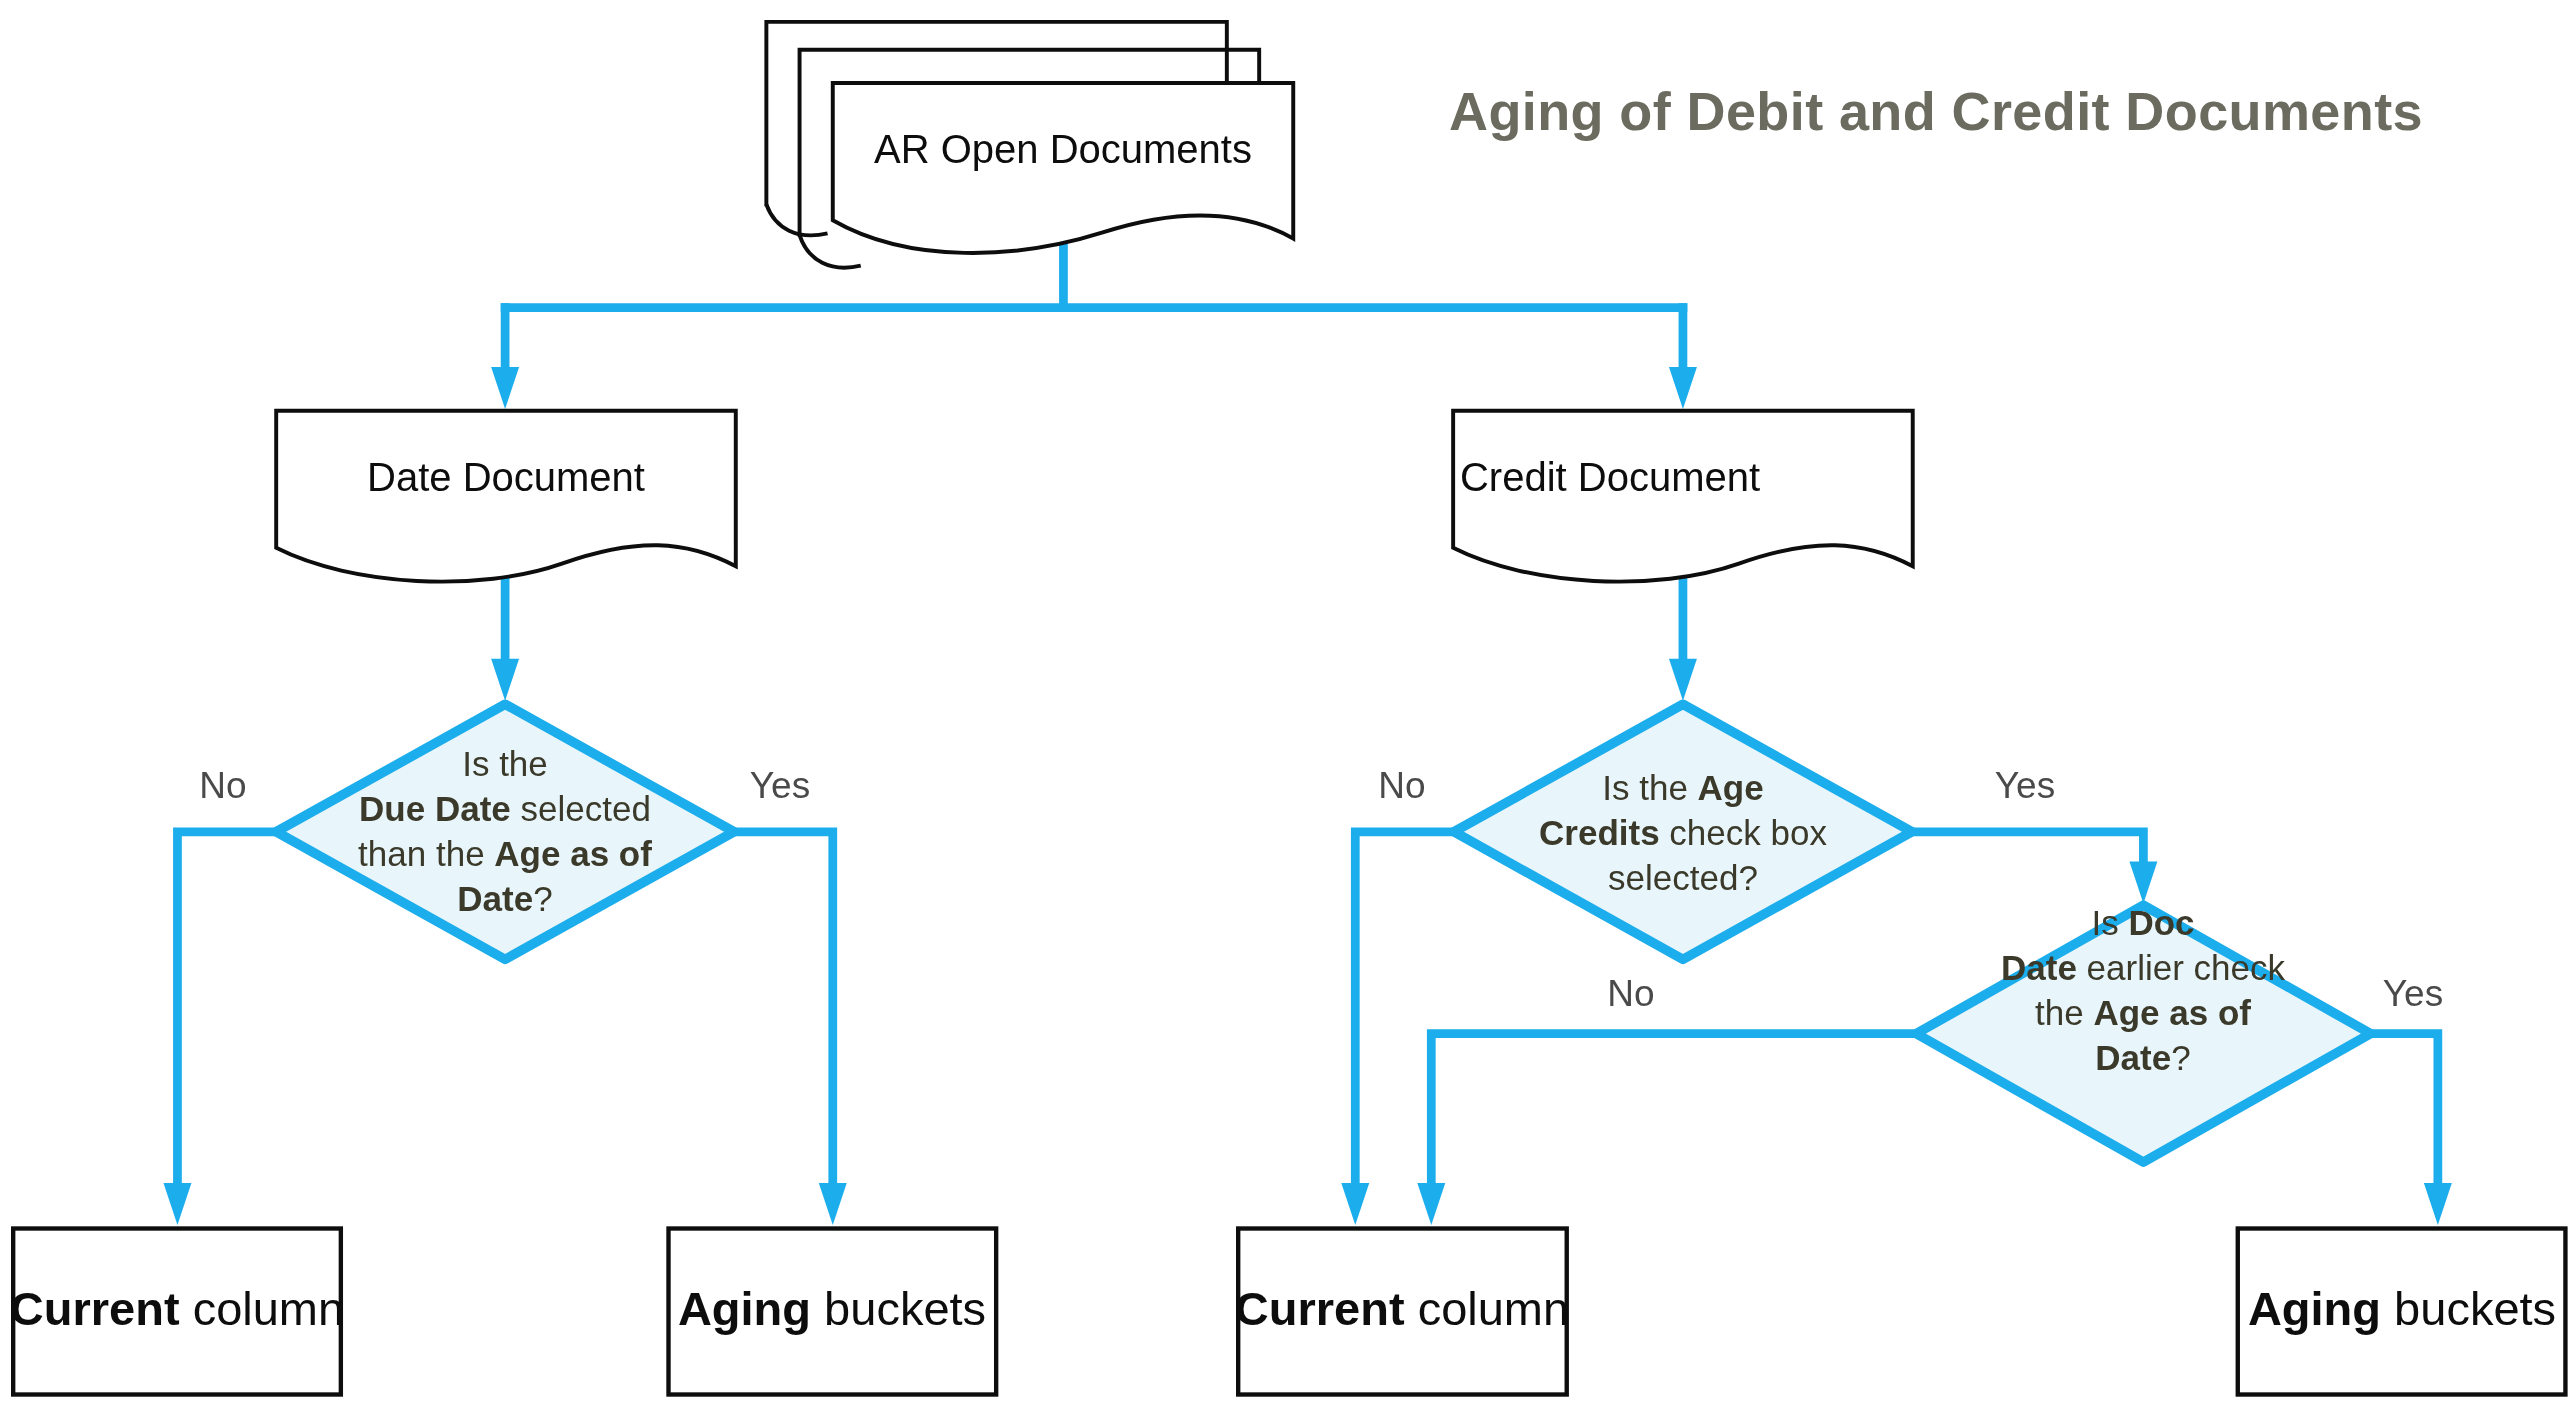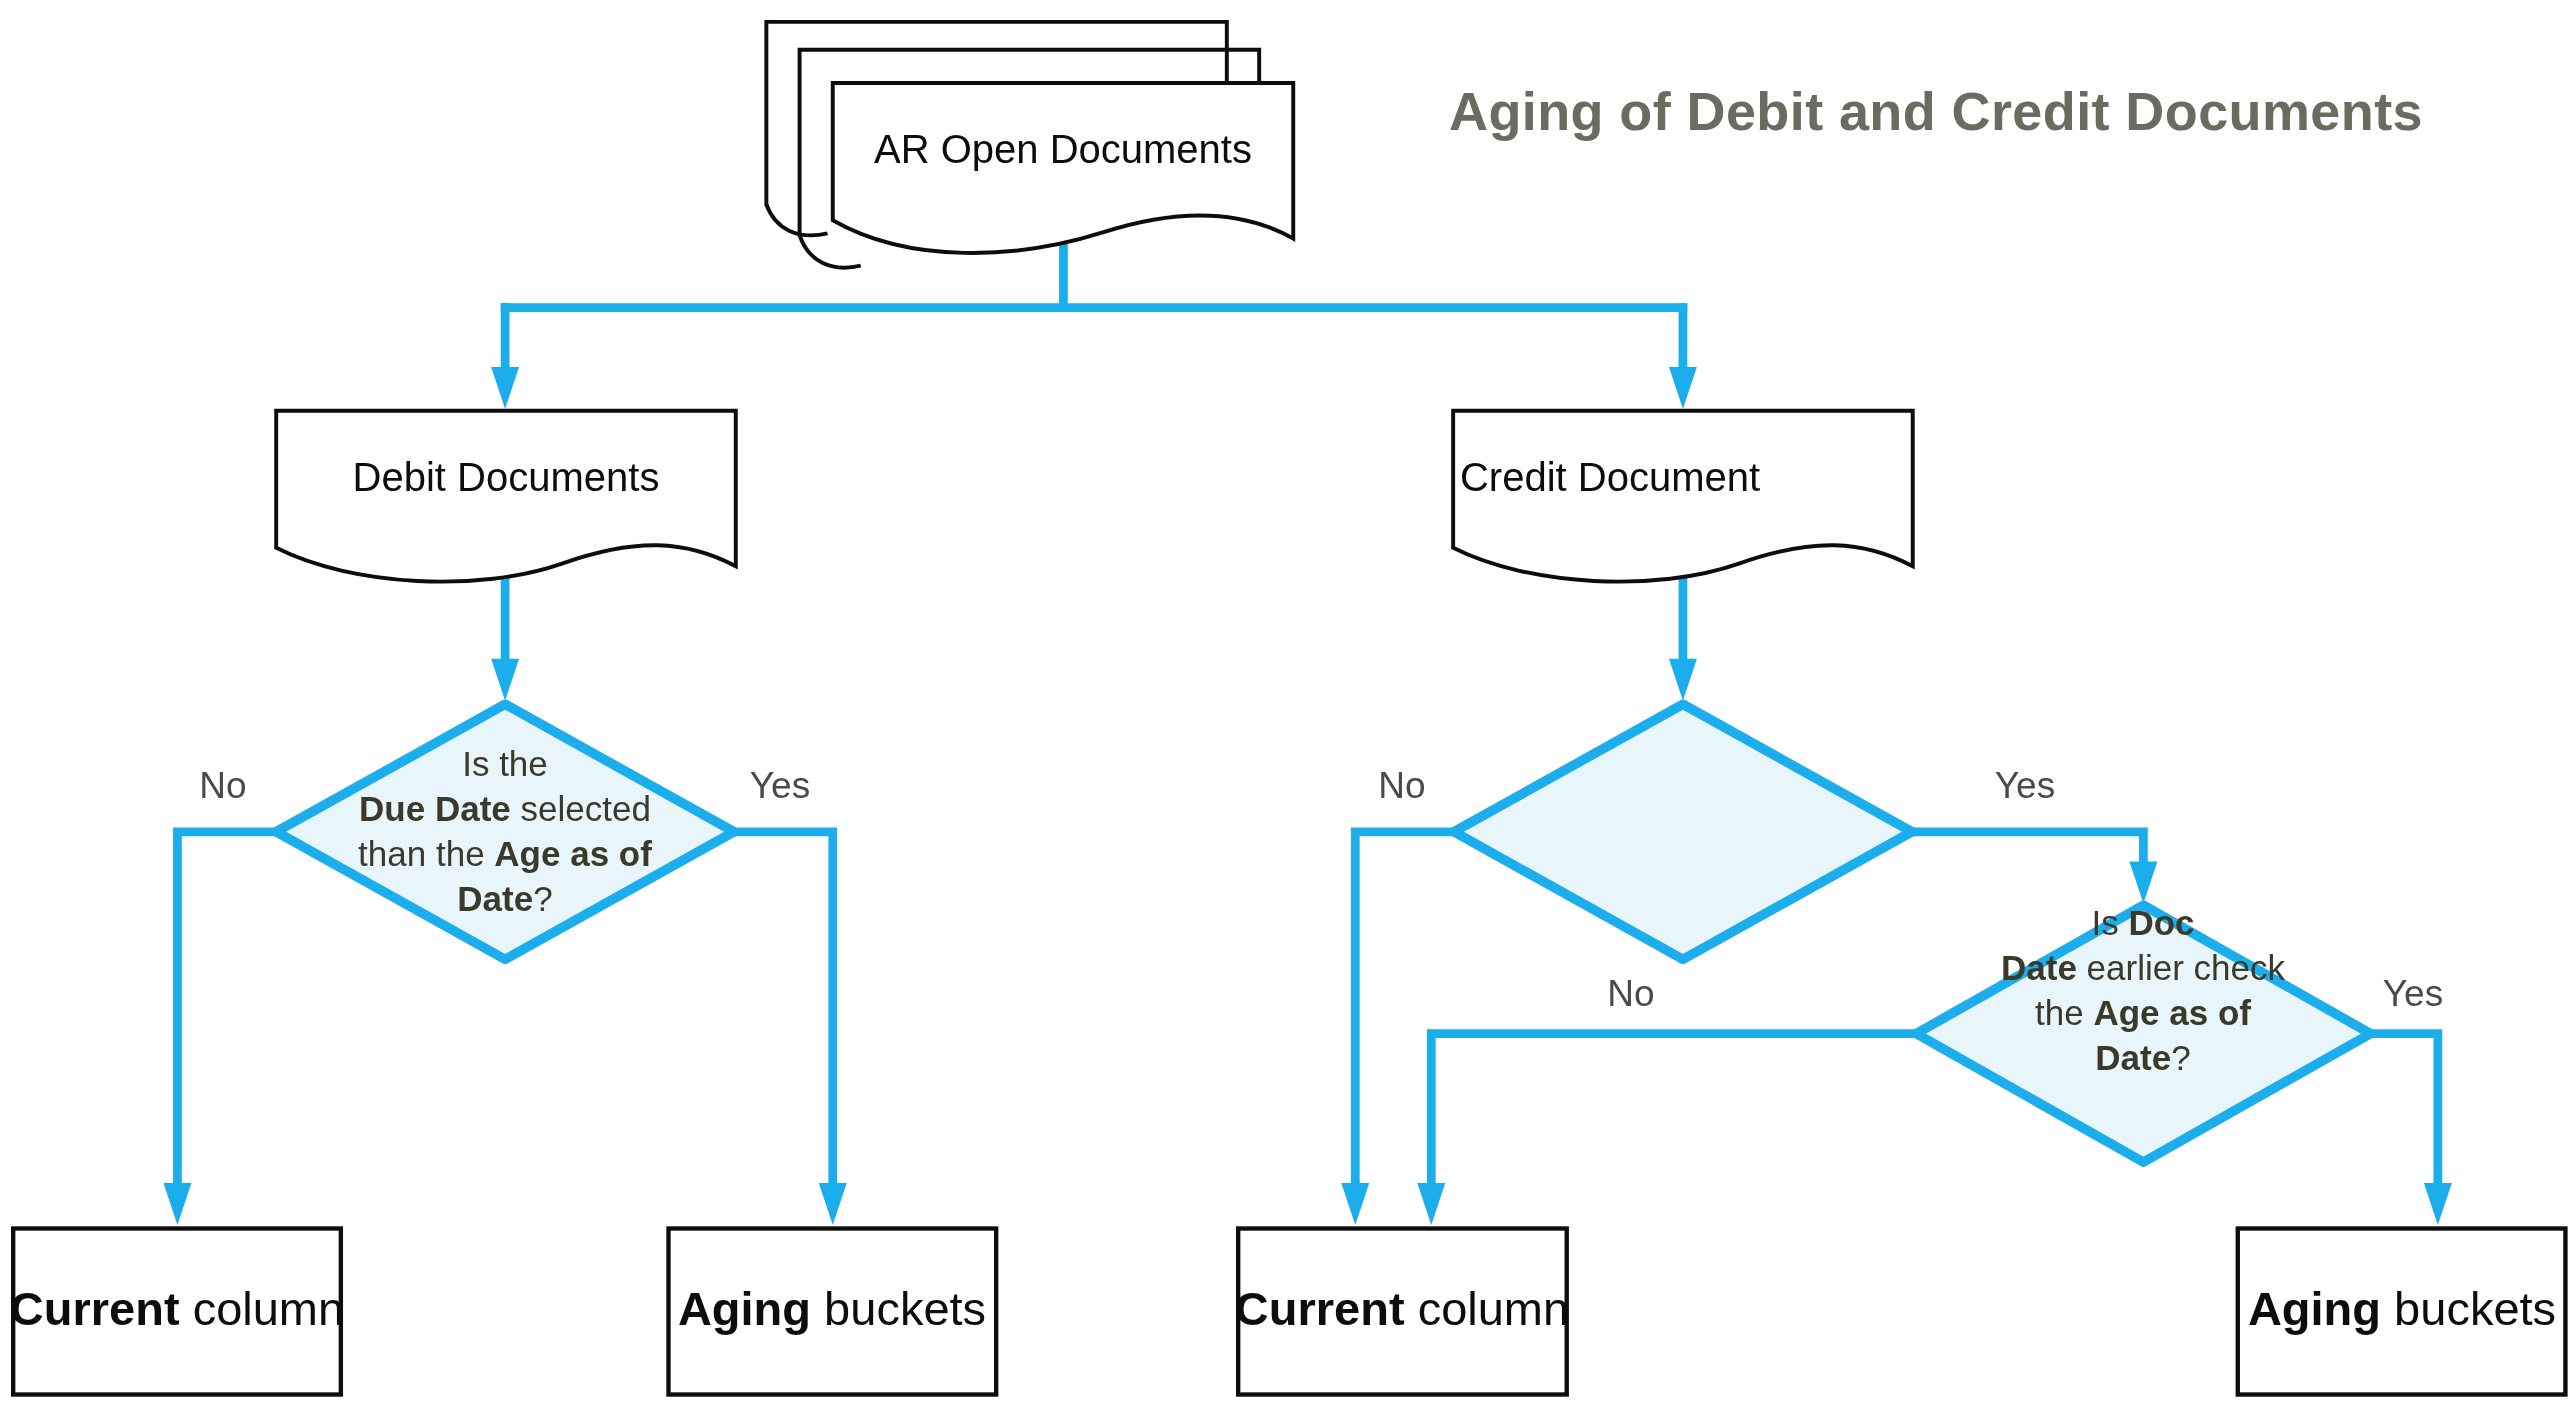--- a/index.html
+++ b/index.html
@@ -82,30 +82,35 @@
 
     <rect class="term-rect" x="15" y="1406" width="375" height="190"></rect>
     <rect class="term-rect" x="765" y="1406" width="375" height="190"></rect>
     <rect class="term-rect" x="1417" y="1406" width="376" height="190"></rect>
     <rect class="term-rect" x="2561" y="1406" width="375" height="190"></rect>
   </svg>
 
   <div class="t title" style="left:1936px;top:111px">Aging of Debit and Credit Documents</div>
 
   <div class="t doc-label" style="left:1063px;top:149px">AR Open Documents</div>
-  <div class="t doc-label" style="left:506px;top:477px">Debit Documents</div>
+  <div class="t doc-label" style="left:506px;top:477px">Date Document</div>
   <div class="t doc-label" style="left:1610px;top:477px">Credit Document</div>
 
   <div class="t q" style="left:505px;top:831px">
     <div><span>Is the</span></div>
     <div><span class="b">Due Date</span><span> selected</span></div>
     <div><span>than the </span><span class="b">Age as of</span></div>
     <div><span class="b">Date</span><span>?</span></div>
   </div>
 
+  <div class="t q" style="left:1683px;top:832px">
+    <div><span>Is the </span><span class="b">Age</span></div>
+    <div><span class="b">Credits</span><span> check box</span></div>
+    <div><span>selected?</span></div>
+  </div>
 
   <div class="t q" style="left:2143px;top:990px">
     <div><span>Is </span><span class="b">Doc</span></div>
     <div><span class="b">Date</span><span> earlier check</span></div>
     <div><span>the </span><span class="b">Age as of</span></div>
     <div><span class="b">Date</span><span>?</span></div>
   </div>
 
   <div class="t yn" style="left:223px;top:786px">No</div>
   <div class="t yn" style="left:780px;top:786px">Yes</div>

